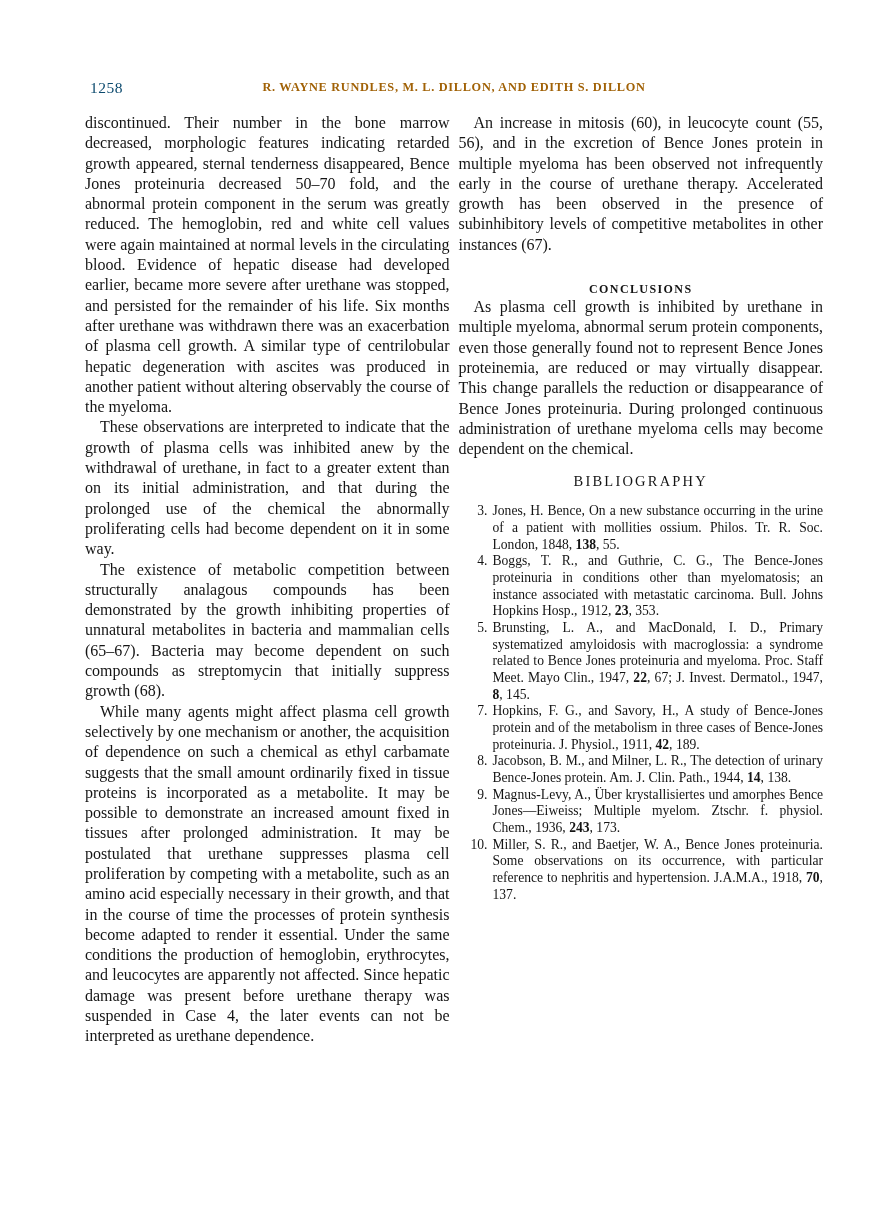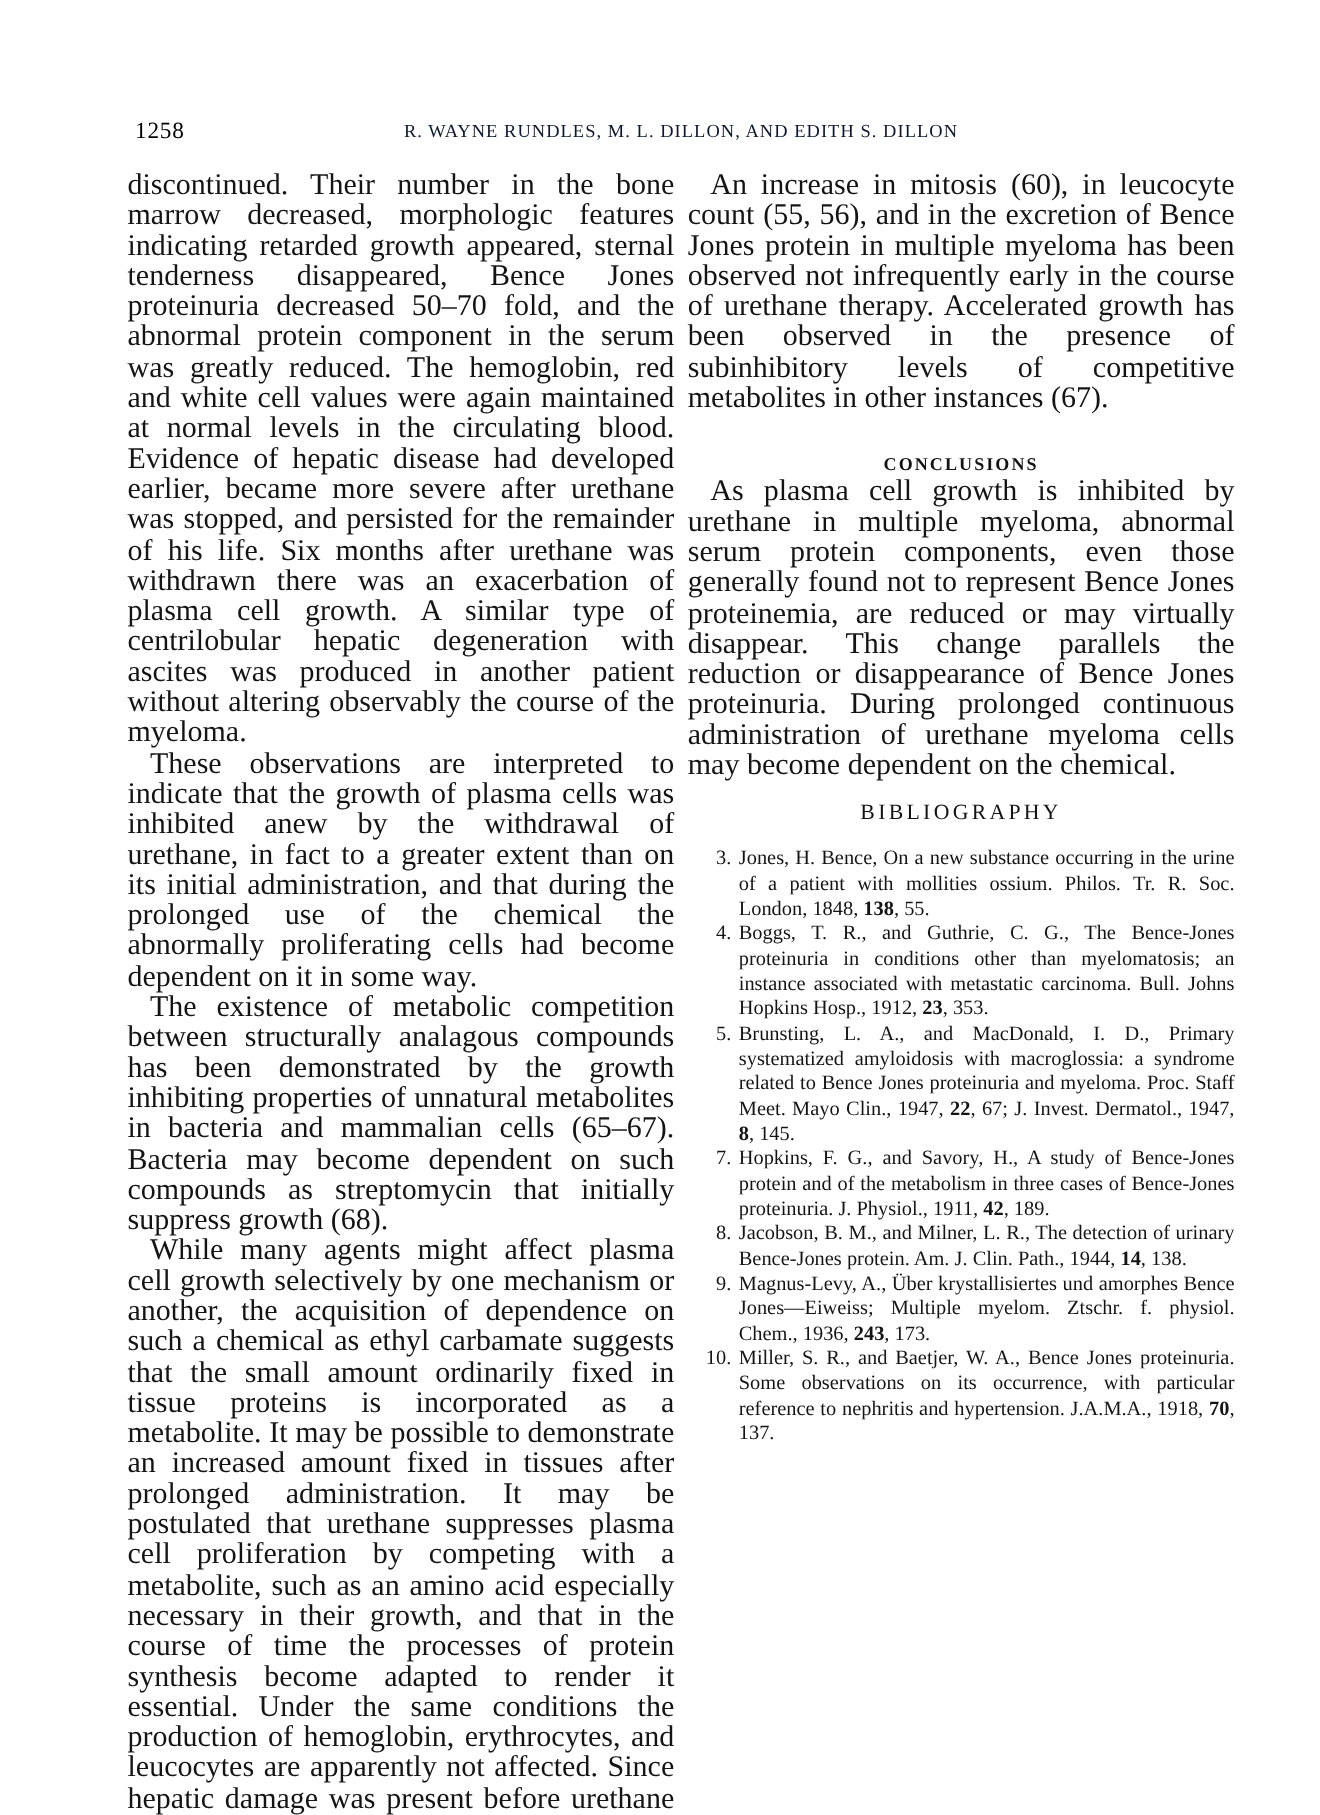--- a/index.html
+++ b/index.html
@@ -8,32 +8,32 @@
     box-sizing:border-box;
     width:880px;height:1210px;
     padding:80px 57px 0 85px;
     font-family:"Liberation Serif", serif;
     color:#141414;
     background:#ffffff;
   }
   .page-header{position:relative;height:17px;margin-bottom:16px;}
   .page-num{
     position:absolute;left:5px;top:-1px;
-    font-size:15.5px;letter-spacing:0.5px;color:#000000;
+    font-size:15.5px;letter-spacing:0.5px;color:#0c4a6e;
   }
   .running-title{
     display:block;text-align:center;
-    font-size:12.3px;font-weight:normal;letter-spacing:0.7px;
-    color:#0f172a;white-space:nowrap;
+    font-size:12.3px;font-weight:bold;letter-spacing:0.7px;
+    color:#a16207;white-space:nowrap;
   }
   .columns{display:flex;gap:9px;}
   .col{flex:1 1 0;min-width:0;}
   .body-p{
     margin:0;
-    font-size:20px;line-height:20.3px;
+    font-size:16px;line-height:20.3px;
     text-align:justify;text-indent:15px;
   }
   .body-p.no-indent{text-indent:0;}
   .sect-heading{margin:0;text-align:center;font-family:"Liberation Serif",serif;}
   .conclusions-heading{
     font-size:12px;font-weight:bold;letter-spacing:1.4px;
     margin-top:27px;
   }
   .bib-heading{
     font-size:14.5px;font-weight:normal;letter-spacing:2.2px;

